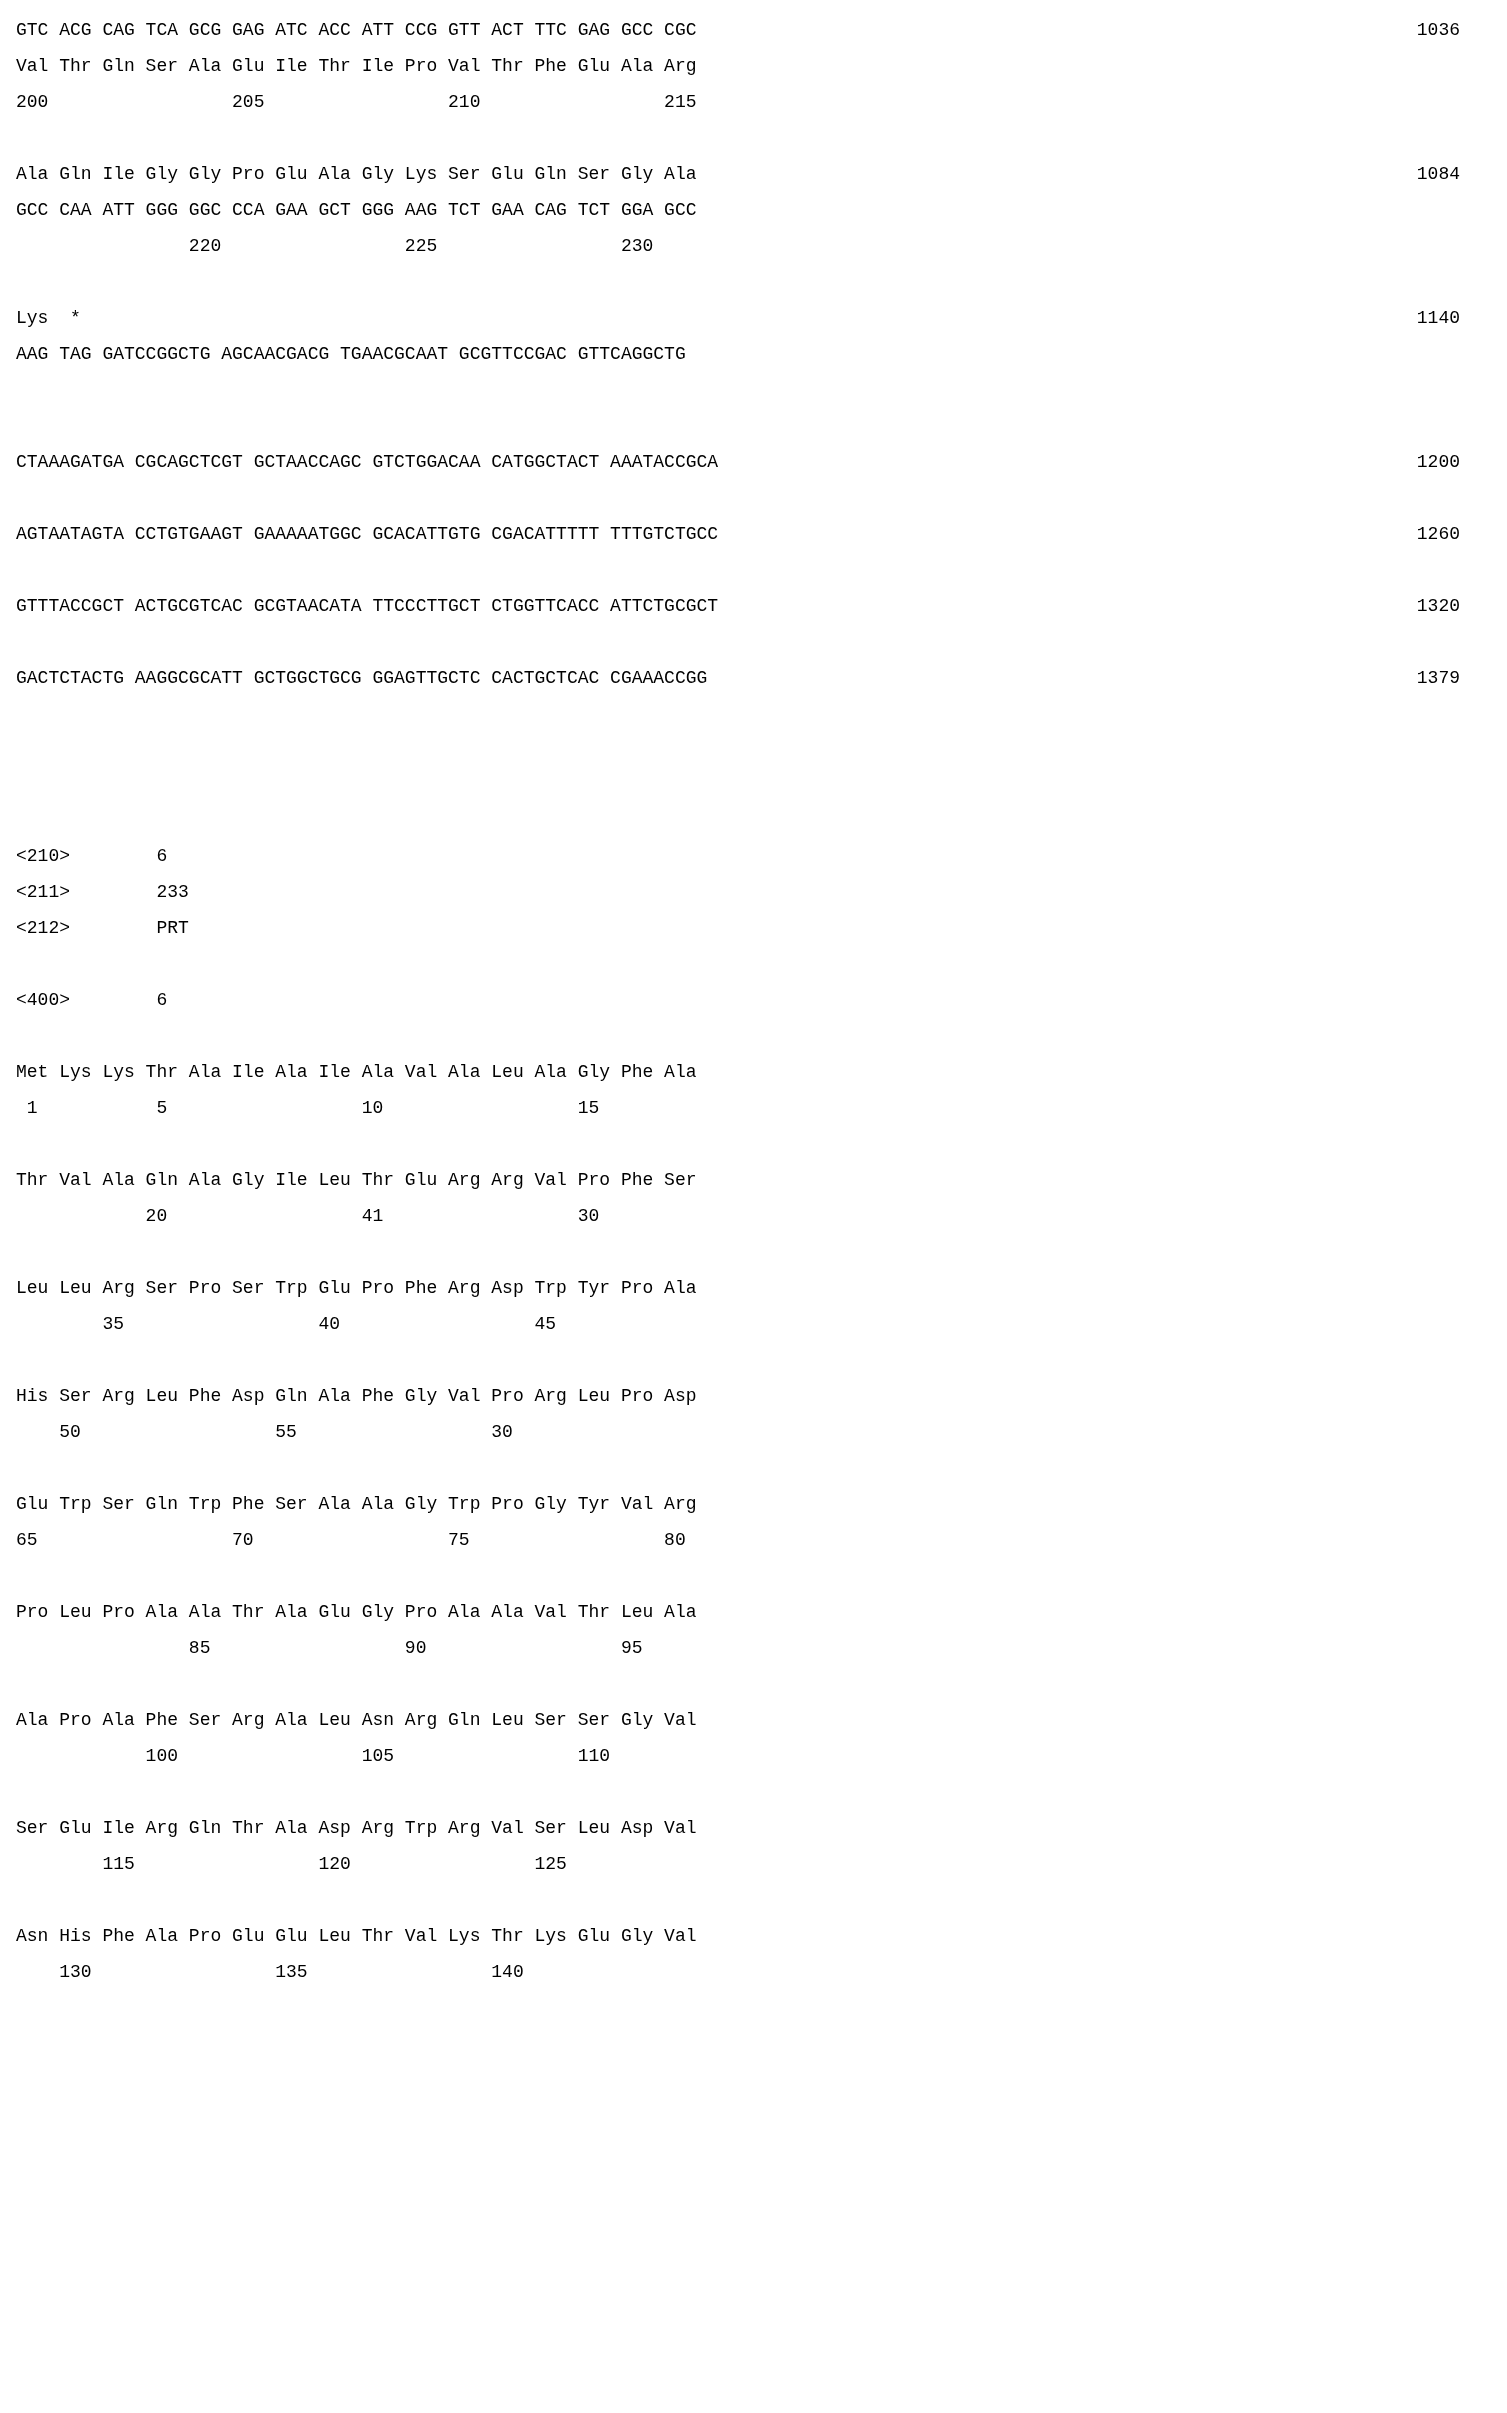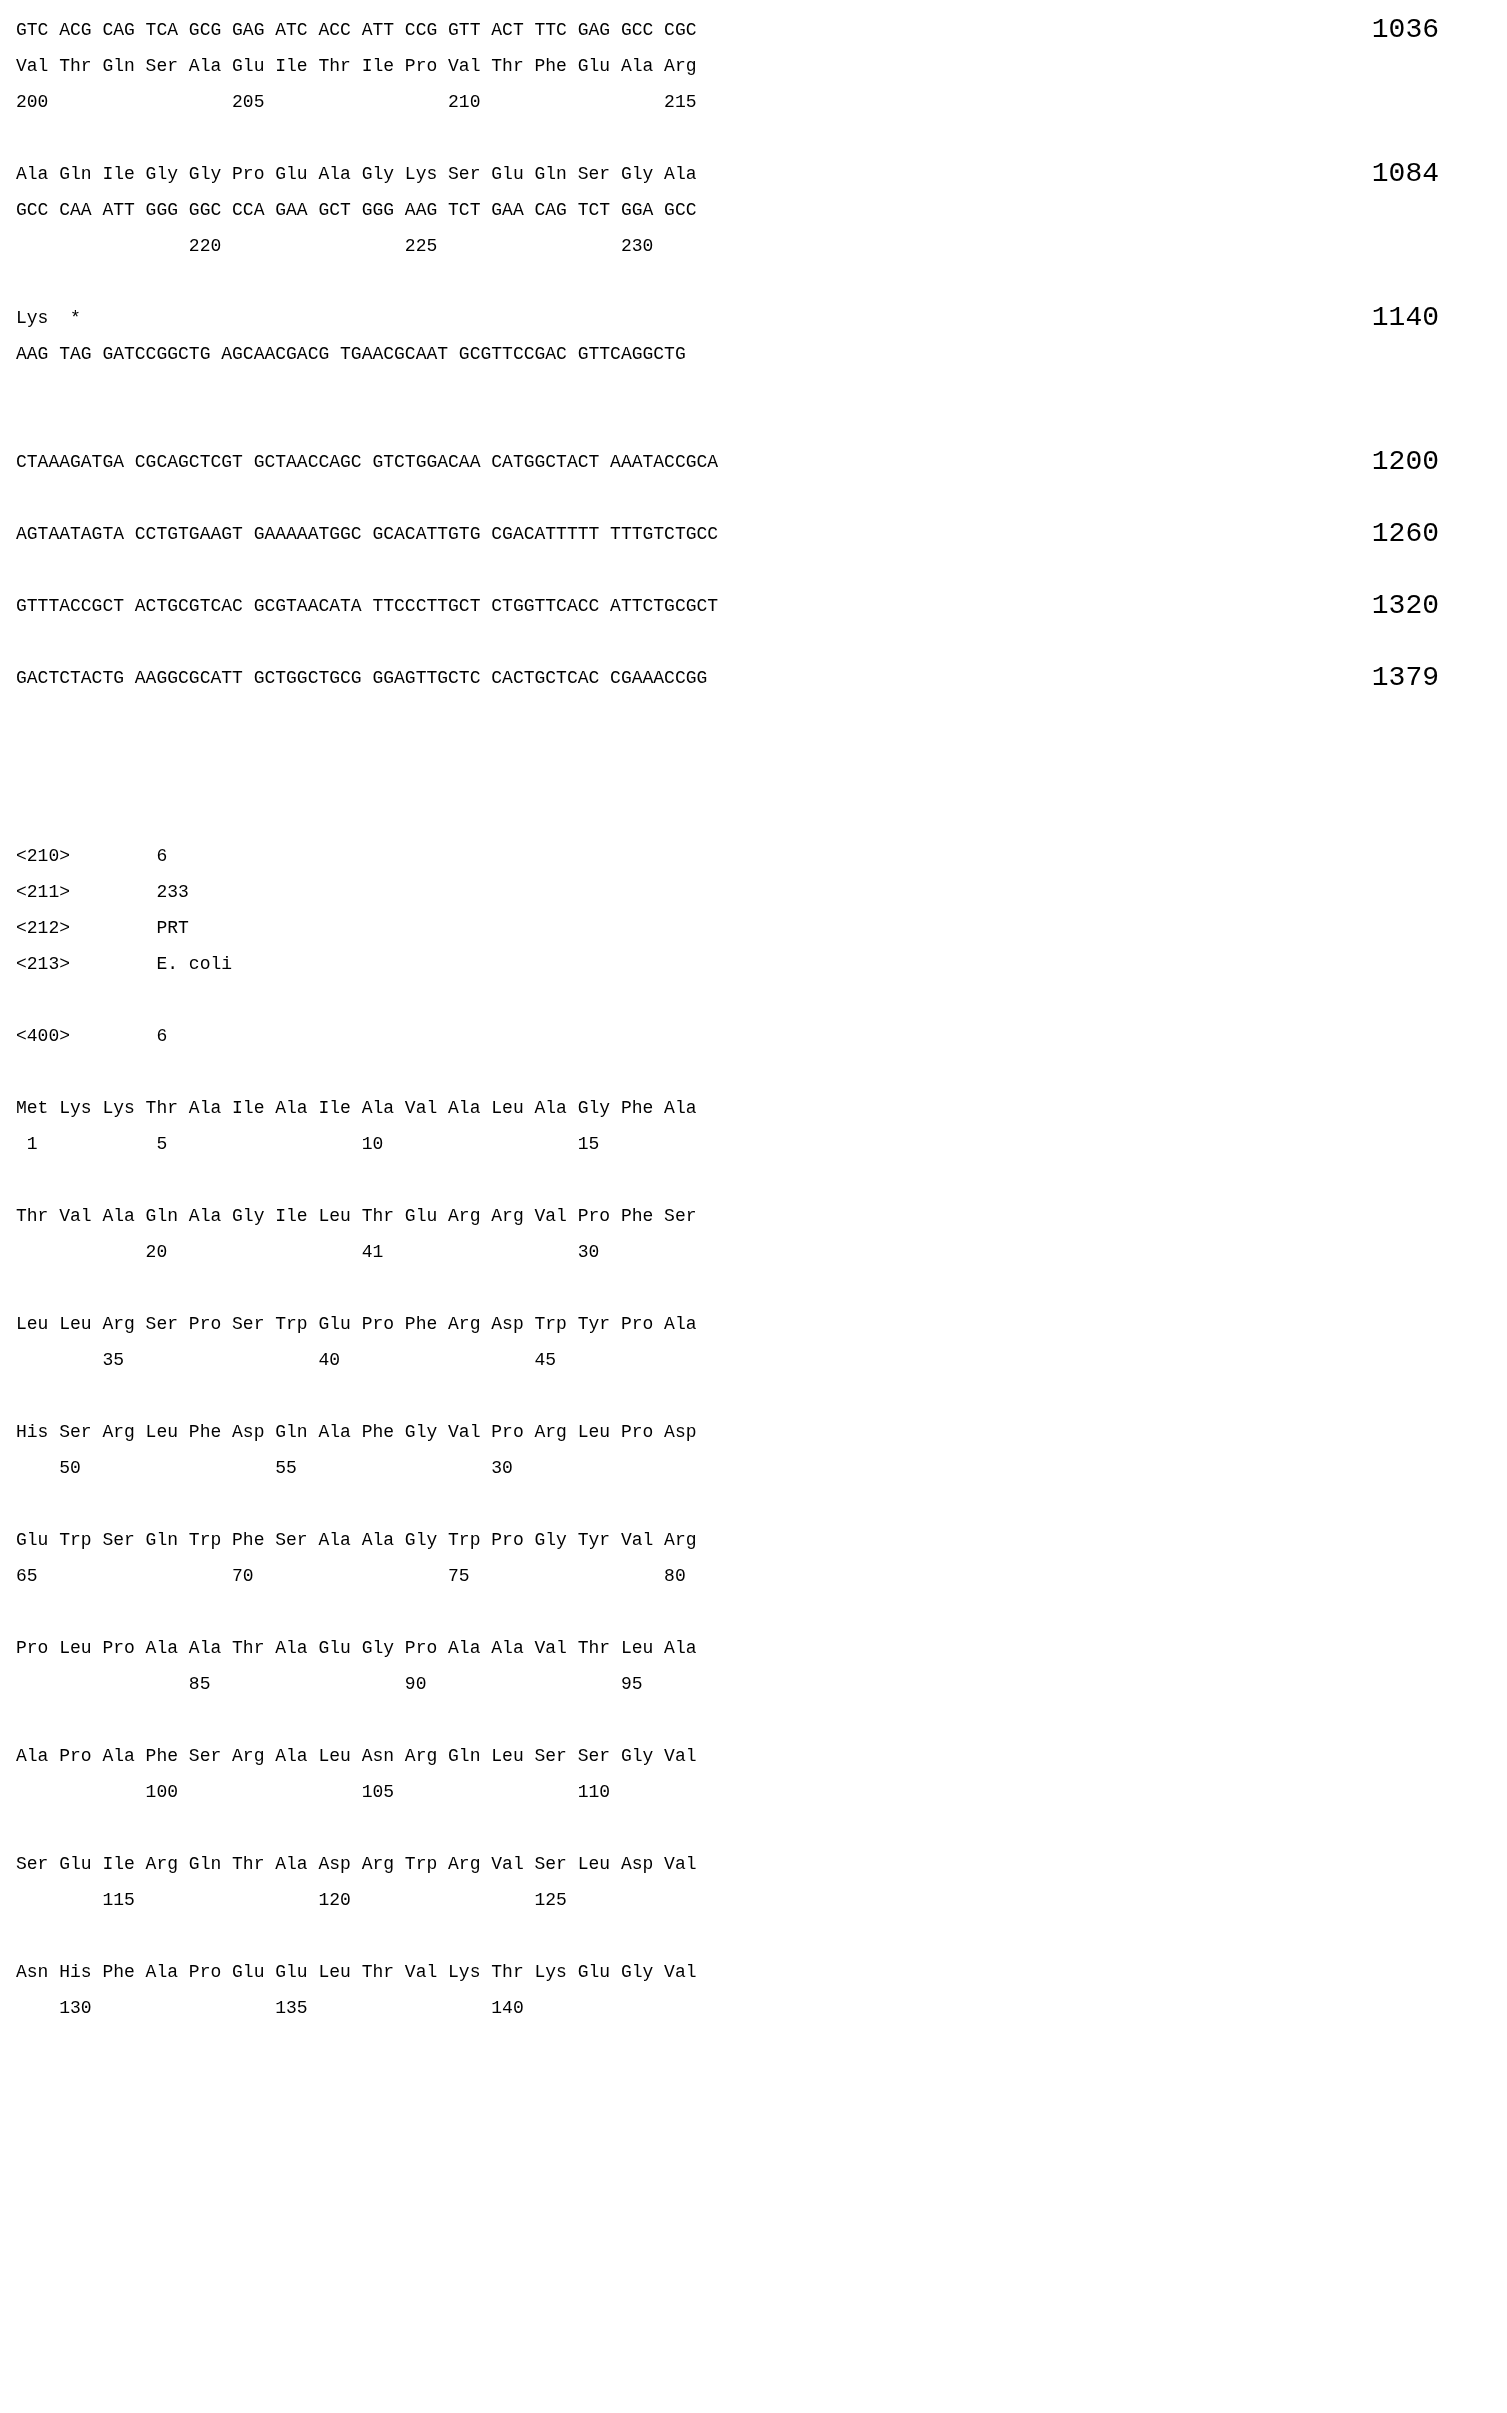--- a/index.html
+++ b/index.html
@@ -30,22 +30,22 @@
     line-height: 36px;
     white-space: pre;
     letter-spacing: 0px;
     height: 36px;
   }
   .blank {
     height: 36px;
   }
   .seqnum {
     position: absolute;
-    right: 37px;
-    font-size: 28px;
+    right: 16px;
+    font-size: 18px;
     line-height: 36px;
     white-space: pre;
   }
   .rowwrap {
     position: relative;
   }
   .group {
     position: relative;
   }
   .gap-xl { height: 106px; }
@@ -102,21 +102,20 @@
       <div class="line">GACTCTACTG AAGGCGCATT GCTGGCTGCG GGAGTTGCTC CACTGCTCAC CGAAACCGG</div>
       <div class="seqnum" style="top:0px;">1379</div>
     </div>
 
     <div class="gap-xl"></div>
     <div class="blank"></div>
 
     <div class="line"><span>&lt;210&gt;</span><span>        </span><span>6</span></div>
     <div class="line"><span>&lt;211&gt;</span><span>        </span><span>233</span></div>
     <div class="line"><span>&lt;212&gt;</span><span>        </span><span>PRT</span></div>
-    <div class="line"><span>&lt;213&gt;</span><span>        </span><span>E. coli</span></div>
 
     <div class="blank"></div>
 
     <div class="line"><span>&lt;400&gt;</span><span>        </span><span>6</span></div>
 
     <div class="blank"></div>
 
     <div class="group">
       <div class="line">Met Lys Lys Thr Ala Ile Ala Ile Ala Val Ala Leu Ala Gly Phe Ala</div>
       <div class="line"> 1           5                  10                  15</div>

